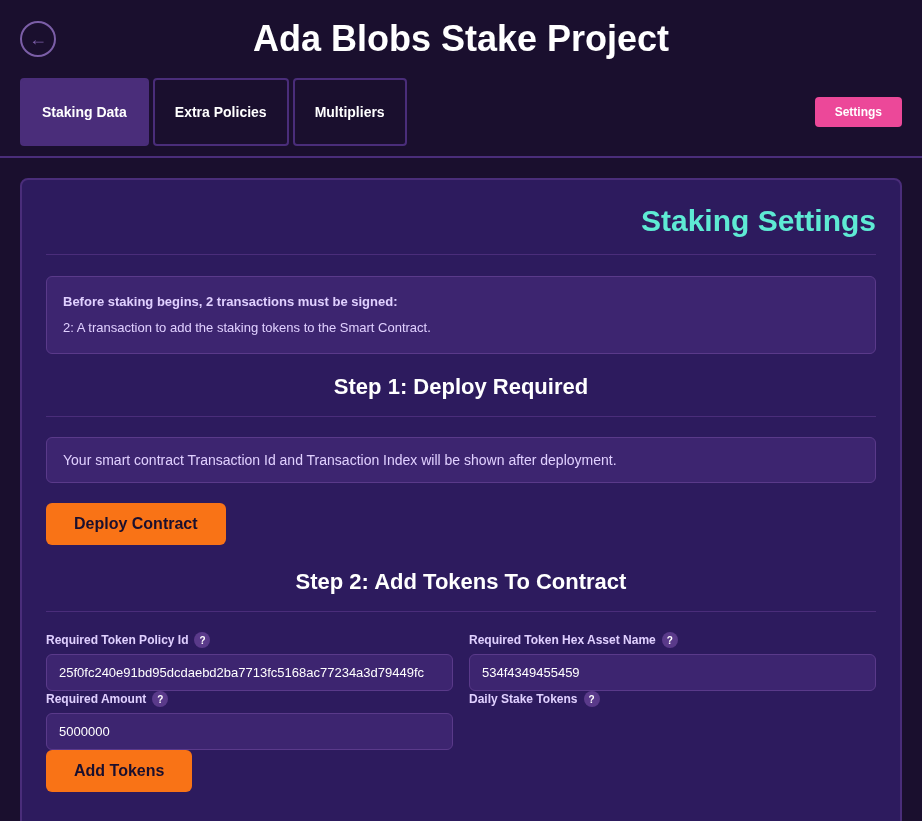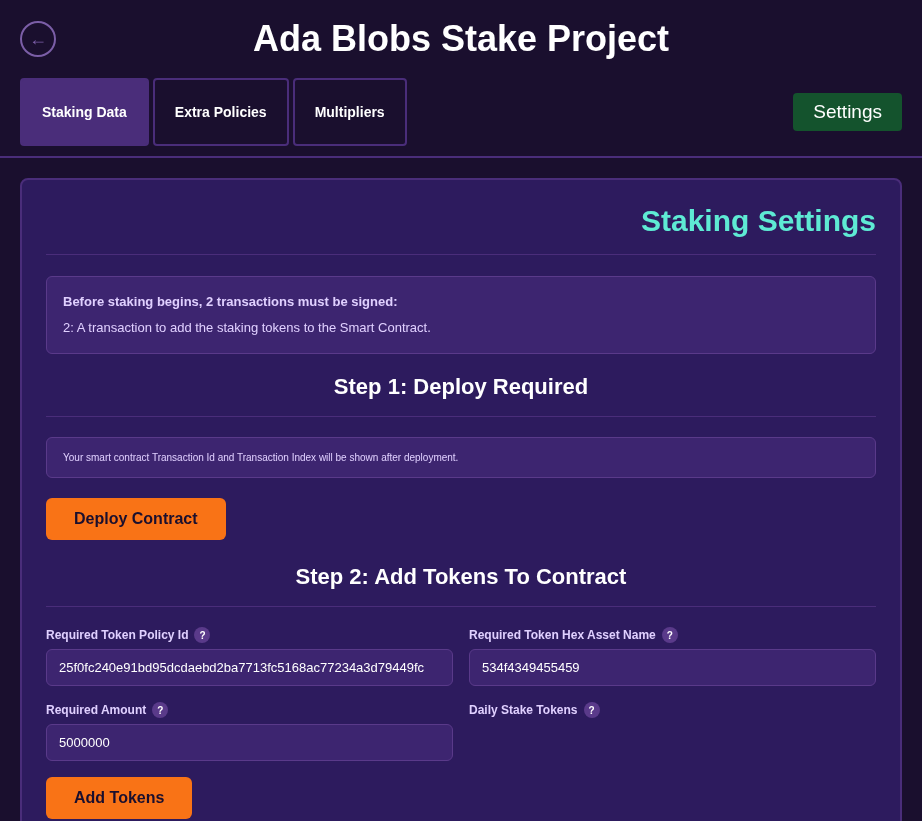--- a/index.html
+++ b/index.html
@@ -72,24 +72,24 @@
     }
 
     .nav-tab.active {
       background: #4a2d7a;
     }
 
     .settings-btn {
       padding: 8px 20px;
       border: none;
       border-radius: 4px;
-      background: #14532d;
-      color: #ffffff;
-      font-size: 19px;
-      font-weight: normal;
+      background: #ec4899;
+      color: #ffffff;
+      font-size: 12px;
+      font-weight: bold;
       cursor: pointer;
     }
 
     .main-content {
       padding: 20px;
     }
 
     .staking-card {
       background: #2d1b5e;
       border: 2px solid #4a2d7a;
@@ -133,21 +133,21 @@
       border-bottom: 1px solid #4a2d7a;
       margin-bottom: 20px;
     }
 
     .deploy-info-box {
       background: #3d2570;
       border: 1px solid #5a3a8a;
       border-radius: 6px;
       padding: 14px 16px;
       margin-bottom: 20px;
-      font-size: 10px;
+      font-size: 14px;
       color: #e0d0ff;
     }
 
     .action-btn {
       padding: 12px 28px;
       border: none;
       border-radius: 6px;
       background: #f97316;
       color: #1a0f2e;
       font-size: 16px;
@@ -163,21 +163,21 @@
       color: #ffffff;
       padding-bottom: 16px;
       border-bottom: 1px solid #4a2d7a;
       margin-bottom: 20px;
     }
 
     .form-grid {
       display: grid;
       grid-template-columns: 1fr 1fr;
       gap: 16px;
-      margin-bottom: 16px;
+      margin-bottom: 0;
     }
 
     .form-field {
       display: flex;
       flex-direction: column;
       gap: 6px;
     }
 
     .field-label {
       font-size: 12px;

